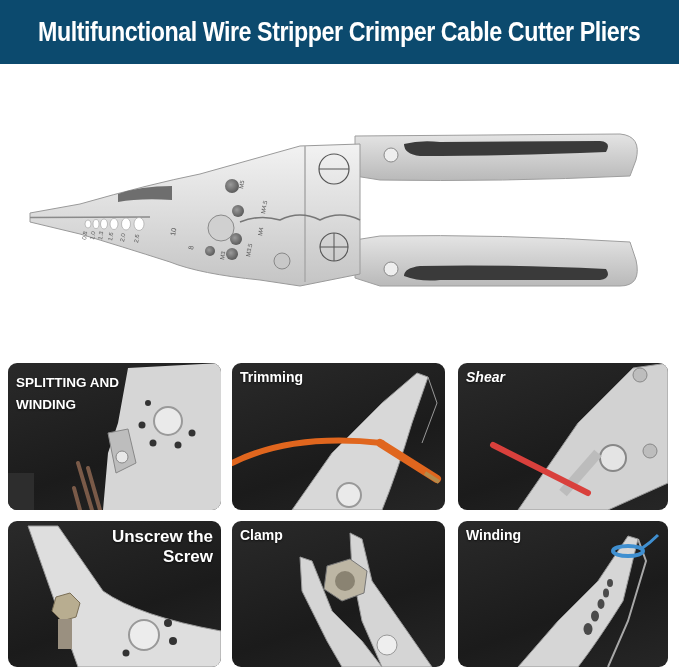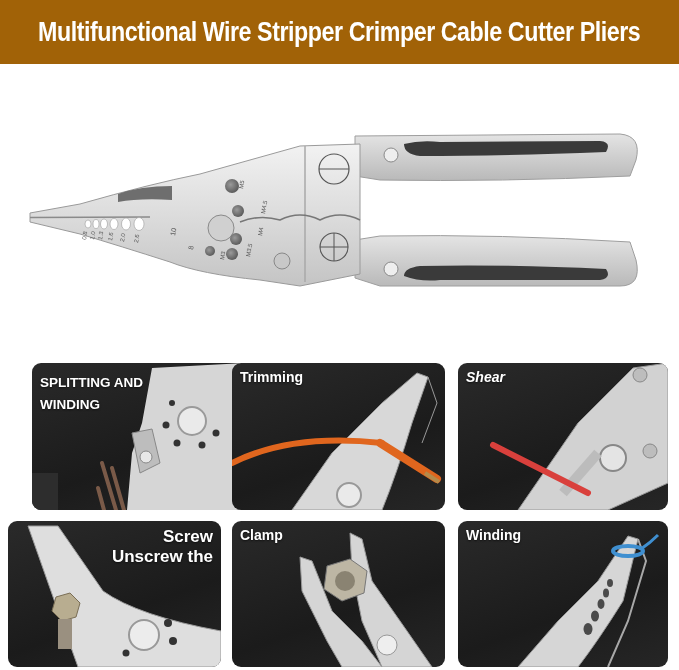--- a/index.html
+++ b/index.html
@@ -1,21 +1,21 @@
 <!DOCTYPE html>
 <html><head>
 <meta charset="utf-8">
 <style>
   * { box-sizing: border-box; margin: 0; padding: 0; }
   html, body { width: 679px; height: 670px; background: #ffffff; overflow: hidden; }
   body { position: relative; font-family: "Liberation Sans", sans-serif; }
 
   .header {
     position: absolute; left: 0; top: 0; width: 679px; height: 64px;
-    background: #a16207; display: flex; align-items: center; justify-content: center;
+    background: #0c4a6e; display: flex; align-items: center; justify-content: center;
   }
   .header-title {
     color: #ffffff; font-family: "Liberation Sans", sans-serif; font-weight: 700;
     font-size: 27px; letter-spacing: -0.5px; transform: scaleX(0.86); white-space: nowrap;
   }
 
   .hero { position: absolute; left: 0; top: 64px; width: 679px; height: 290px; background: #ffffff; }
   .hero svg { position: absolute; left: 0; top: 0; }
 
   .panel {
@@ -106,21 +106,21 @@
         <text x="243" y="125" transform="rotate(-80 243 125)">M5</text>
         <text x="265" y="150" transform="rotate(-80 265 150)">M4.5</text>
         <text x="262" y="172" transform="rotate(-80 262 172)">M4</text>
         <text x="250" y="193" transform="rotate(-80 250 193)">M3.5</text>
         <text x="224" y="196" transform="rotate(-80 224 196)">M3</text>
       </g>
     </g>
   </svg>
 </div>
 
-<div class="panel" style="left:8px; top:363px; width:213px; height:147px;margin-left:24px;">
+<div class="panel" style="left:8px; top:363px; width:213px; height:147px;">
   <svg width="213" height="147" viewBox="0 0 213 147">
     <path d="M120,5 L213,0 L213,147 L95,147 L100,90 L110,60 Z" fill="#d6d6d6"></path>
     <circle cx="160" cy="58" r="14" fill="#eaeaea" stroke="#9a9a9a" stroke-width="2"></circle>
     <circle cx="140" cy="40" r="3" fill="#333"></circle>
     <circle cx="134" cy="62" r="3.5" fill="#333"></circle>
     <circle cx="145" cy="80" r="3.5" fill="#333"></circle>
     <circle cx="170" cy="82" r="3.5" fill="#333"></circle>
     <circle cx="184" cy="70" r="3.5" fill="#333"></circle>
     <path d="M100,70 L120,66 L128,100 L108,110 Z" fill="#bdbdbd" stroke="#888"></path>
     <circle cx="114" cy="94" r="6" fill="#e8e8e8" stroke="#888"></circle>
@@ -165,22 +165,22 @@
   <svg width="213" height="146" viewBox="0 0 213 146">
     <path d="M20,5 L50,5 L95,70 Q130,95 213,110 L213,146 L70,146 L50,90 Z" fill="#dedede" stroke="#9a9a9a"></path>
     <circle cx="136" cy="114" r="15" fill="#ececec" stroke="#999" stroke-width="2"></circle>
     <polygon points="48,76 62,72 72,82 68,96 54,100 44,90" fill="#b8ad90" stroke="#7a6e55"></polygon>
     <rect x="50" y="98" width="14" height="30" fill="#9a9080"></rect>
     <circle cx="160" cy="102" r="4" fill="#333"></circle>
     <circle cx="165" cy="120" r="4" fill="#333"></circle>
     <circle cx="118" cy="132" r="3.5" fill="#333"></circle>
   </svg>
   <div class="panel-label lbl-right">
+    <div>Unscrew the</div>
     <div>Screw</div>
-    <div>Unscrew the</div>
   </div>
 </div>
 
 <div class="panel" style="left:232px; top:521px; width:213px; height:146px;">
   <svg width="213" height="146" viewBox="0 0 213 146">
     <path d="M68,36 L80,40 L100,90 L130,120 L150,146 L110,146 L95,120 L70,70 Z" fill="#d5d5d5" stroke="#999"></path>
     <path d="M118,12 L130,18 L140,60 L175,110 L200,146 L150,146 L130,100 L120,50 Z" fill="#d5d5d5" stroke="#999"></path>
     <polygon points="95,45 118,38 135,50 132,72 110,80 92,68" fill="#bdb6a4" stroke="#777"></polygon>
     <circle cx="113" cy="60" r="10" fill="#8a8372"></circle>
     <circle cx="155" cy="124" r="10" fill="#eeeeee" stroke="#999"></circle>

